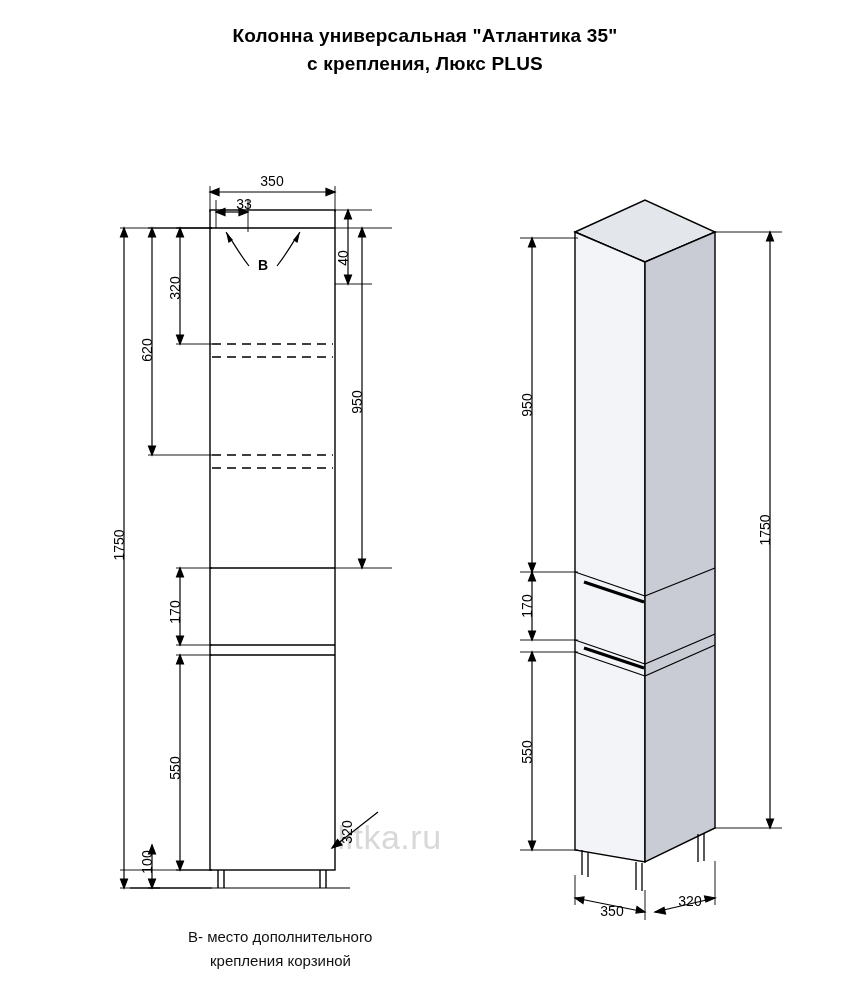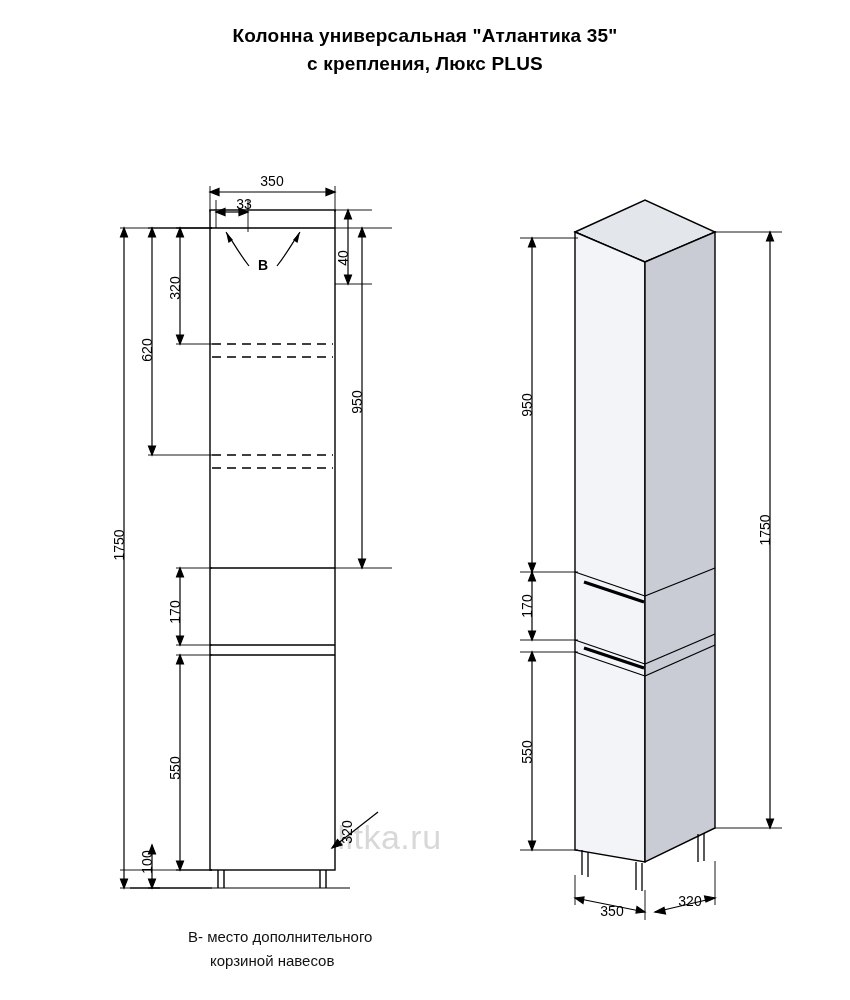--- a/index.html
+++ b/index.html
@@ -267,16 +267,16 @@
       <text x="532" y="606" text-anchor="middle" font-size="15" transform="rotate(-90 532 606)">170</text>
       <text x="532" y="752" text-anchor="middle" font-size="15" transform="rotate(-90 532 752)">550</text>
       <text x="770" y="530" text-anchor="middle" font-size="15" transform="rotate(-90 770 530)">1750</text>
       <text x="612" y="916" text-anchor="middle" font-size="15">350</text>
       <text x="690" y="906" text-anchor="middle" font-size="15">320</text>
     </g>
   </svg>
 
   <div class="note">
     <span>В- место дополнительного</span>
-    <span class="l2">корзиной навесов</span>
+    <span class="l2">крепления корзиной</span>
   </div>
 
 </div>
 
 </body></html>

